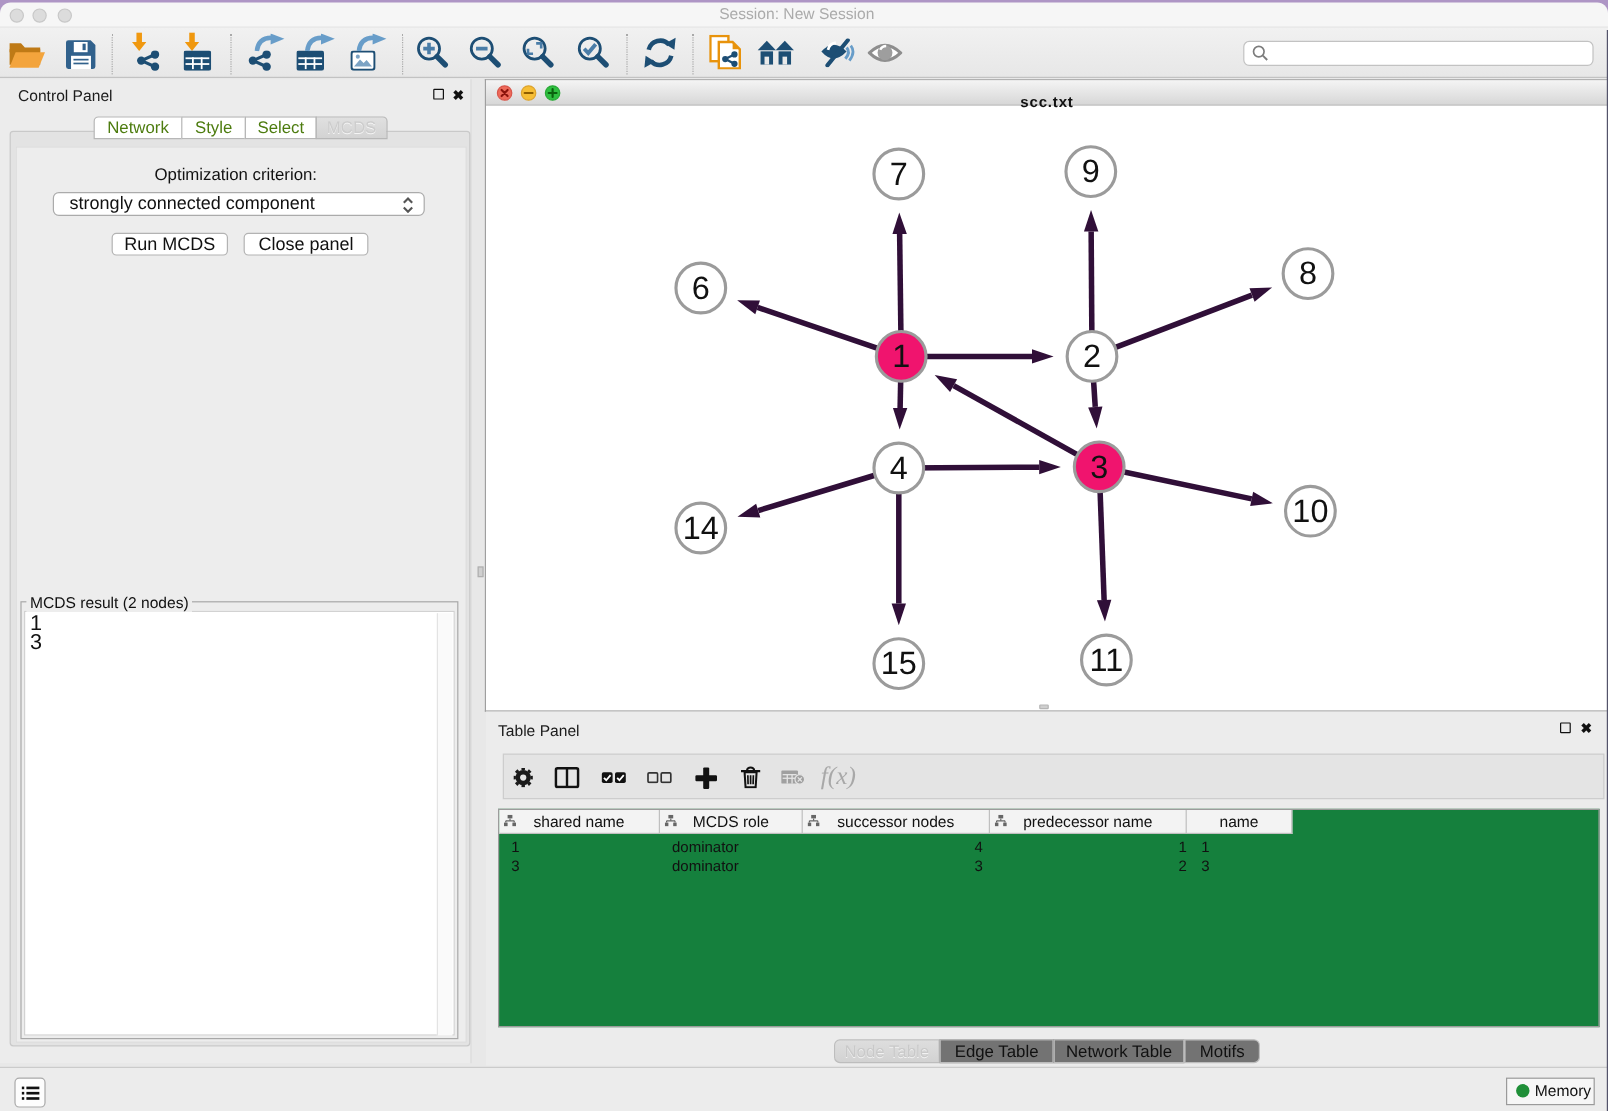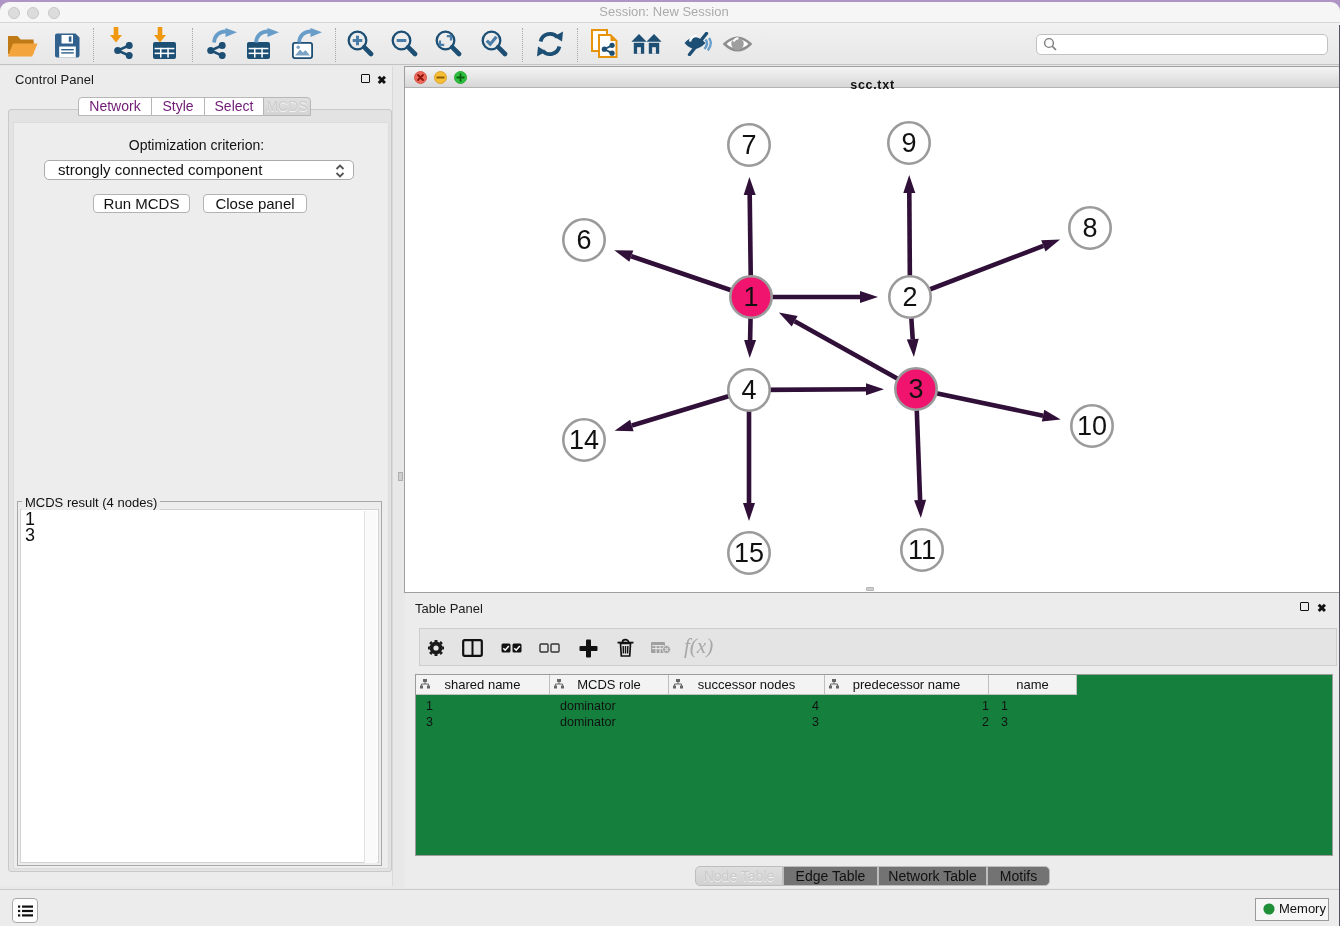--- a/index.html
+++ b/index.html
@@ -7,21 +7,21 @@
 #titlebar{position:absolute;left:0;top:2px;width:1340px;height:21px;background:#f6f6f6;border-radius:9px 9px 0 0;border-bottom:1px solid #d6d6d6}
 .tl{position:absolute;top:7px;width:12px;height:12px;border-radius:50%;background:#dcdcdc;border:1px solid #c8c8c8}
 #ttext{position:absolute;top:4px;left:-6px;width:1340px;text-align:center;font-size:13px;color:#ababab}
 #toolbar{position:absolute;left:0;top:23px;width:1340px;height:42px;background:linear-gradient(#f1f1f1,#e7e7e7);border-bottom:1px solid #c2c2c2}
 .tsep{position:absolute;top:28px;height:34px;width:0;border-left:1px dotted #a9a9a9}
 #search{position:absolute;left:1036px;top:34px;width:292px;height:21px;background:#fff;border:1px solid #c2c2c2;border-radius:5px}
 #cpanel{position:absolute;left:0;top:66px;width:393px;height:820px;background:#ececec;border-right:1px solid #dadada}
 .phead{font-size:13px;color:#1c1c1c}
 .sqico{position:absolute;width:9px;height:9px;border:1.6px solid #111;border-radius:1px;background:transparent}
 .xico{position:absolute;font-size:11.5px;font-weight:700;color:#111;line-height:1}
-.tab{position:absolute;top:97px;height:19px;background:#fff;border:1px solid #b7b7b7;font-size:14px;color:#701a75;text-align:center;line-height:17px;z-index:5}
+.tab{position:absolute;top:97px;height:19px;background:#fff;border:1px solid #b7b7b7;font-size:14px;color:#4d7c0f;text-align:center;line-height:17px;z-index:5}
 #tabmcds{background:linear-gradient(#e0e0e0,#d3d3d3);color:#cccccc;text-shadow:0 1px 0 #f5f5f5;border-radius:0 4px 0 0}
 #tabbox{position:absolute;left:8px;top:109px;width:384px;height:763px;background:#e3e3e3;border:1px solid #c9c9c9;border-radius:3px}
 #innerbox{position:absolute;left:13px;top:122px;width:376px;height:747px;background:#ededed;border:1px solid #dcdcdc}
 #optlabel{position:absolute;left:0;top:137px;width:393px;text-align:center;font-size:14px;color:#111}
 #combo{position:absolute;left:44px;top:160px;width:310px;height:20px;background:#fff;border:1px solid #ababab;border-radius:5px;font-size:15px;color:#111;line-height:18px;padding-left:13px}
 .btn{position:absolute;top:194px;height:19px;background:#fff;border:1px solid #b3b3b3;border-radius:4px;font-size:15px;color:#111;text-align:center;line-height:17px}
 #fieldset{position:absolute;left:17px;top:501px;width:365px;height:365px;border:1px solid #a8a8a8}
 #fslegend{position:absolute;left:4px;top:-7px;background:#ededed;padding:0 3px;font-size:13px;color:#111}
 #fswhite{position:absolute;left:2px;top:7px;width:359px;height:354px;background:#fff;border:1px solid #d2d2d2}
 #fstext{position:absolute;left:4px;top:2px;font-size:18px;line-height:15.8px;color:#111}
@@ -187,38 +187,38 @@
     <circle cx="6" cy="6" r="4.4" stroke="#7c7c7c" stroke-width="1.4" fill="none"></circle>
     <line x1="9.4" y1="9.4" x2="13" y2="13" stroke="#7c7c7c" stroke-width="1.6"></line>
   </svg>
 <div id="cpanel"></div>
 <div class="abs phead" style="left:15px;top:72px">Control Panel</div>
 <div class="sqico" style="left:361px;top:74px"></div>
 <div class="xico" style="left:377px;top:75px">✖</div>
 <div class="tab" style="left:78px;width:74px;border-radius:4px 0 0 0">Network</div>
 <div class="tab" style="left:151px;width:54px">Style</div>
 <div class="tab" style="left:204px;width:60px">Select</div>
-<div class="tab" id="tabmcds" style="left:263px;width:48px">MCDS</div>
+<div class="tab" id="tabmcds" style="left:263px;width:60px">MCDS</div>
 <div id="tabbox"></div>
 <div id="innerbox"></div>
 <div id="optlabel">Optimization criterion:</div>
 <div id="combo">strongly connected component
 <svg class="abs" style="right:8px;top:3px" width="10" height="14" viewBox="0 0 10 14">
 <path d="M1.5 5 L5 1.5 L8.5 5" stroke="#555" stroke-width="1.8" fill="none"></path>
 <path d="M1.5 9 L5 12.5 L8.5 9" stroke="#555" stroke-width="1.8" fill="none"></path>
     </svg>
 </div>
 <div class="btn" style="left:93px;width:97px">Run MCDS</div>
 <div class="btn" style="left:203px;width:104px">Close panel</div>
 <div id="fieldset">
   <div id="fswhite">
       <div id="fstext">1<br>3</div>
       <div id="sbtrack"></div>
     </div>
-  <div id="fslegend">MCDS result (4 nodes)</div>
+  <div id="fslegend">MCDS result (2 nodes)</div>
 </div>
 <div class="abs" style="left:398px;top:472px;width:5px;height:9px;background:#cfcfcf;border:1px solid #b0b0b0"></div>
 
 <div id="netwin">
  <div id="nettbar">
   <div class="mtl" style="left:9px;background:#ee6a5a;border:1px solid #d8564b">
    <svg width="11" height="11" viewBox="0 0 11 11" style="position:absolute;left:0;top:0">
    <path d="M3 3 L8 8 M8 3 L3 8" stroke="#8c130b" stroke-width="1.8" stroke-linecap="round"></path>
         </svg>
       </div>

